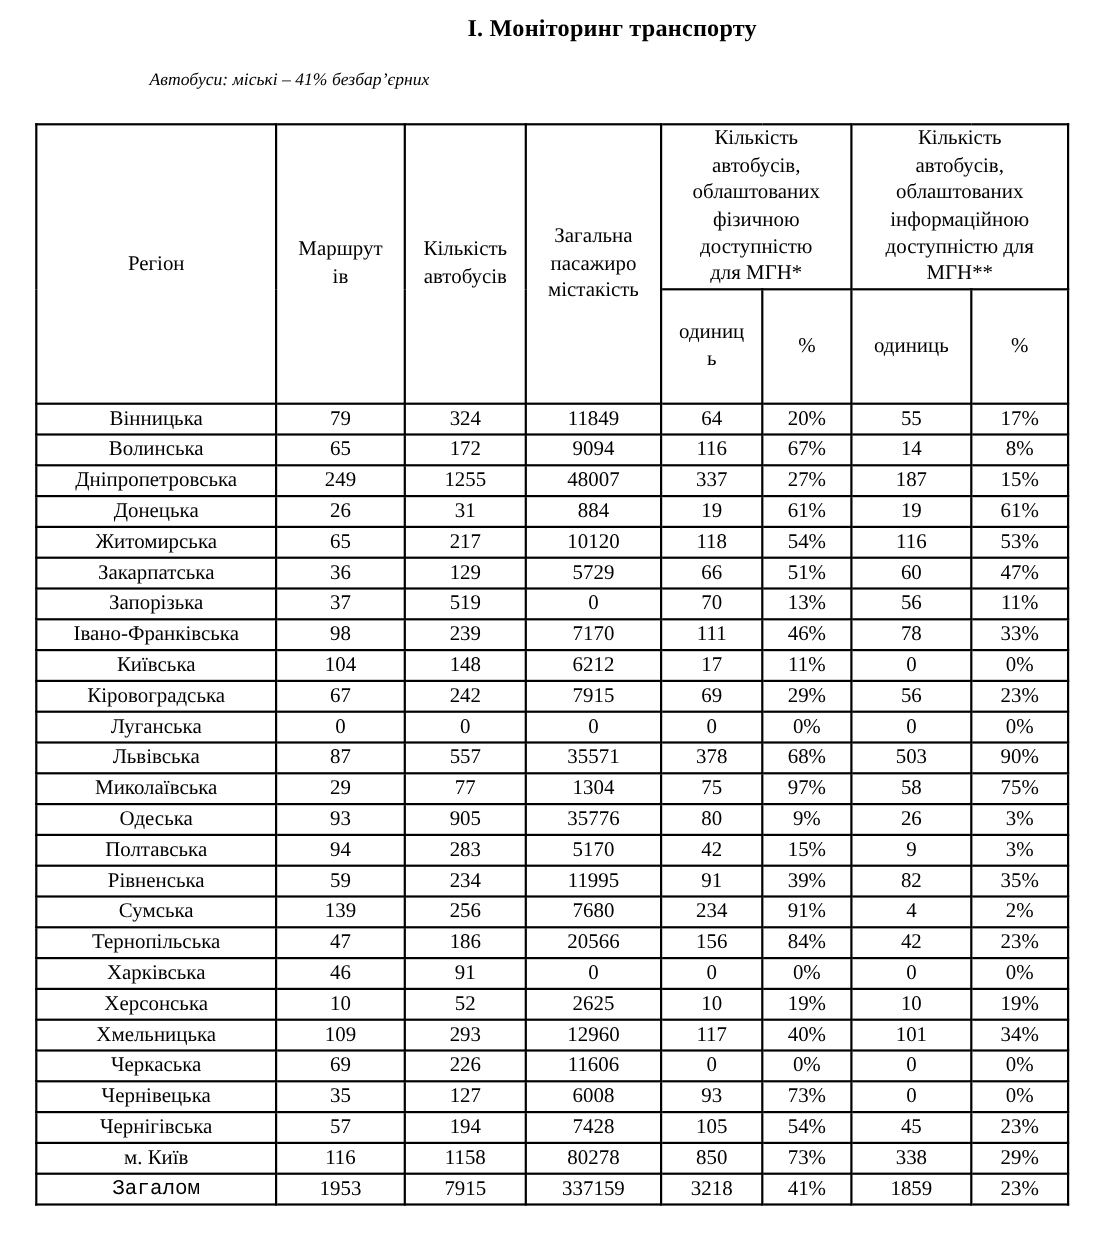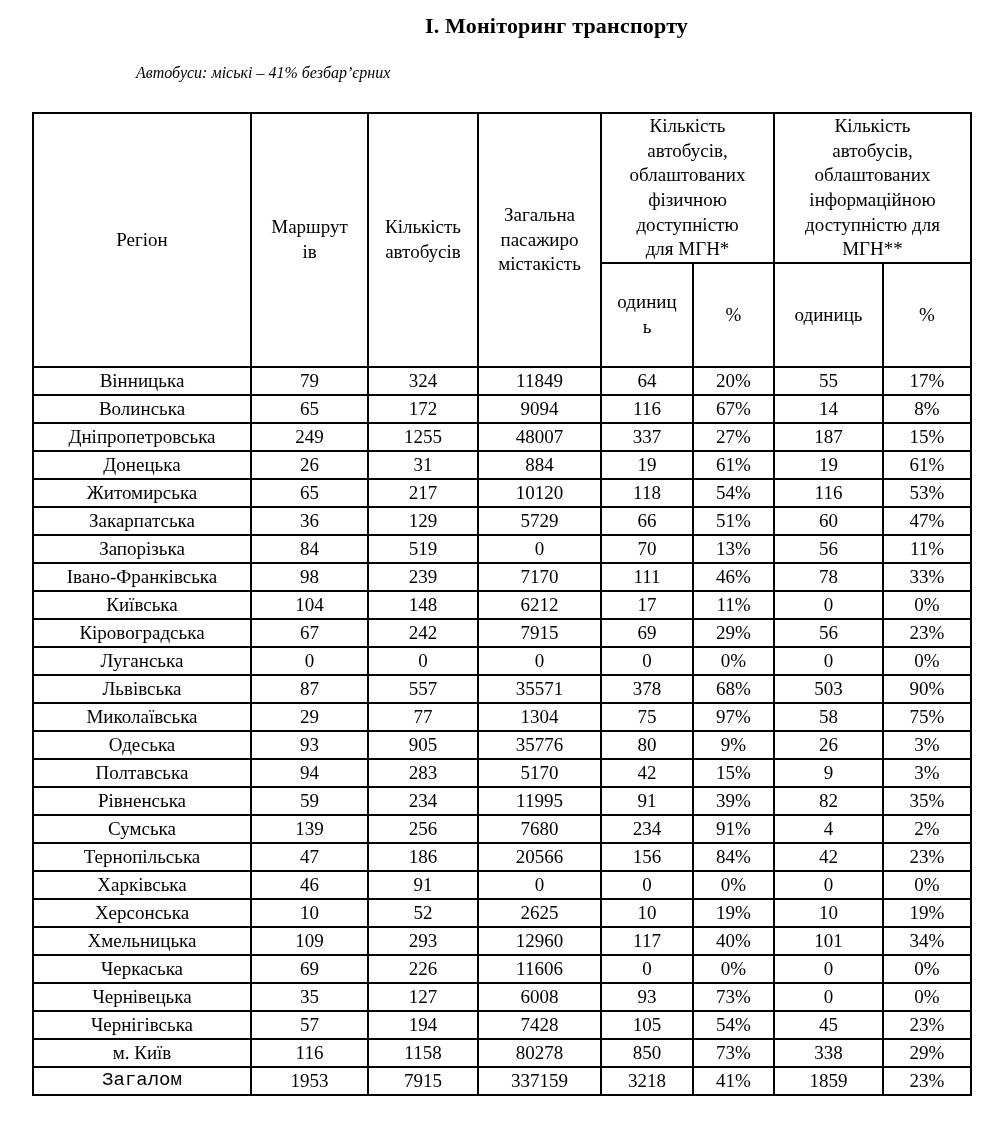--- a/index.html
+++ b/index.html
@@ -173,21 +173,21 @@
           <td>36</td>
           <td>129</td>
           <td>5729</td>
           <td>66</td>
           <td>51%</td>
           <td>60</td>
           <td>47%</td>
         </tr>
         <tr>
           <td>Запорізька</td>
-          <td>84</td>
+          <td>37</td>
           <td>519</td>
           <td>0</td>
           <td>70</td>
           <td>13%</td>
           <td>56</td>
           <td>11%</td>
         </tr>
         <tr>
           <td>Івано-Франківська</td>
           <td>98</td>

